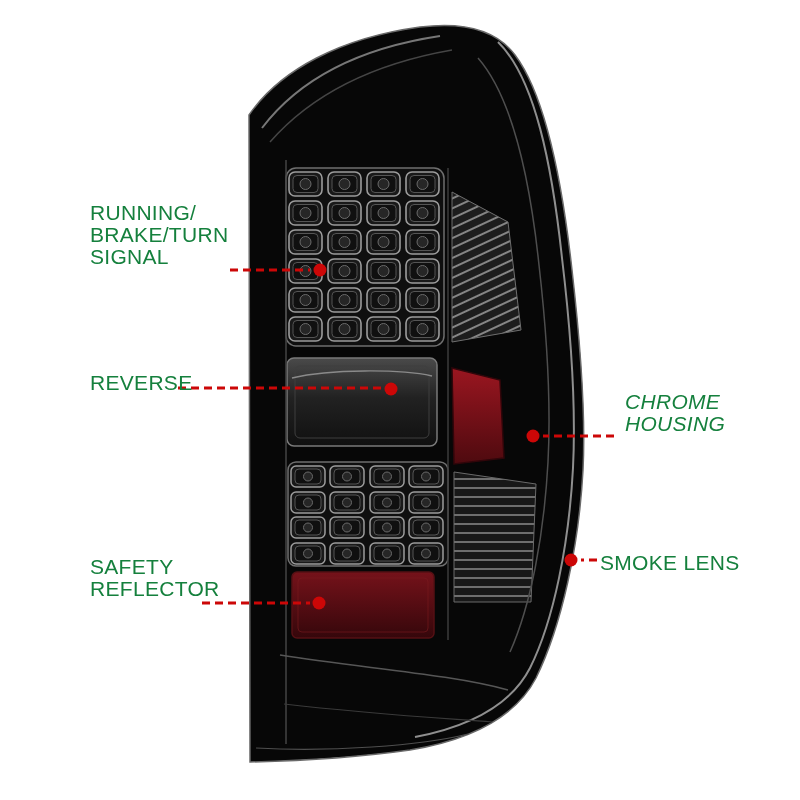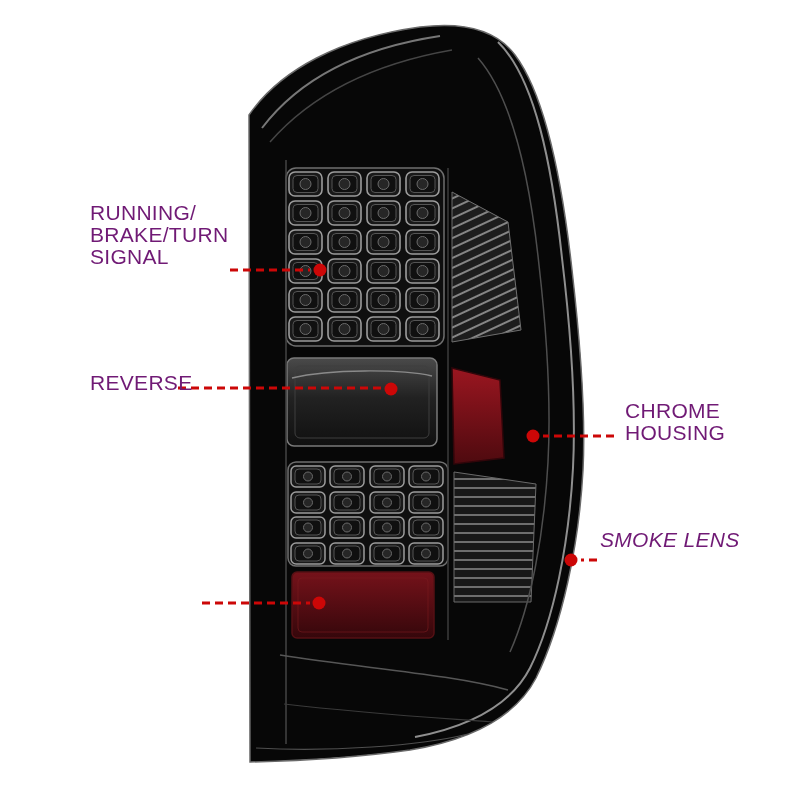--- a/index.html
+++ b/index.html
@@ -5,32 +5,32 @@
   html,body{margin:0;padding:0;}
   body{
     width:800px;height:800px;position:relative;overflow:hidden;
     background:#ffffff;
     font-family:"Liberation Sans",sans-serif;
   }
   .stage{position:absolute;inset:0;width:800px;height:800px;}
   .stage svg{position:absolute;top:0;left:0;}
   .callout{
     position:absolute;
-    color:#701a75;
+    color:#15803d;
     font-size:21px;
     line-height:22px;
     font-weight:400;
     letter-spacing:.3px;
     white-space:pre-line;
   }
   #c-running{left:90px;top:202px;}
   #c-reverse{left:90px;top:372px;text-align:center;}
   #c-safety{left:90px;top:556px;}
-  #c-chrome{left:625px;top:400px;}
-  #c-smoke{left:600px;top:529px;font-style:italic;}
+  #c-chrome{left:625px;top:391px;font-style:italic;}
+  #c-smoke{left:600px;top:552px;}
 </style>
 </head>
 <body>
 
 <div class="stage">
 
   <svg width="800" height="800" viewBox="0 0 800 800" aria-hidden="true">
     <defs>
       <linearGradient id="gRev" x1="0" y1="0" x2="0" y2="1">
         <stop offset="0" stop-color="#4a4a4a"></stop>
@@ -177,16 +177,18 @@
       <circle cx="319" cy="603" r="6.5"></circle>
       <circle cx="533" cy="436" r="6.5"></circle>
       <circle cx="571" cy="560" r="6.5"></circle>
     </g>
   </svg>
 
   <div id="c-running" class="callout">RUNNING/
 BRAKE/TURN
 SIGNAL</div>
   <div id="c-reverse" class="callout">REVERSE</div>
+  <div id="c-safety" class="callout">SAFETY
+REFLECTOR</div>
   <div id="c-chrome" class="callout">CHROME
 HOUSING</div>
   <div id="c-smoke" class="callout">SMOKE LENS</div>
 </div>
 
 </body></html>

